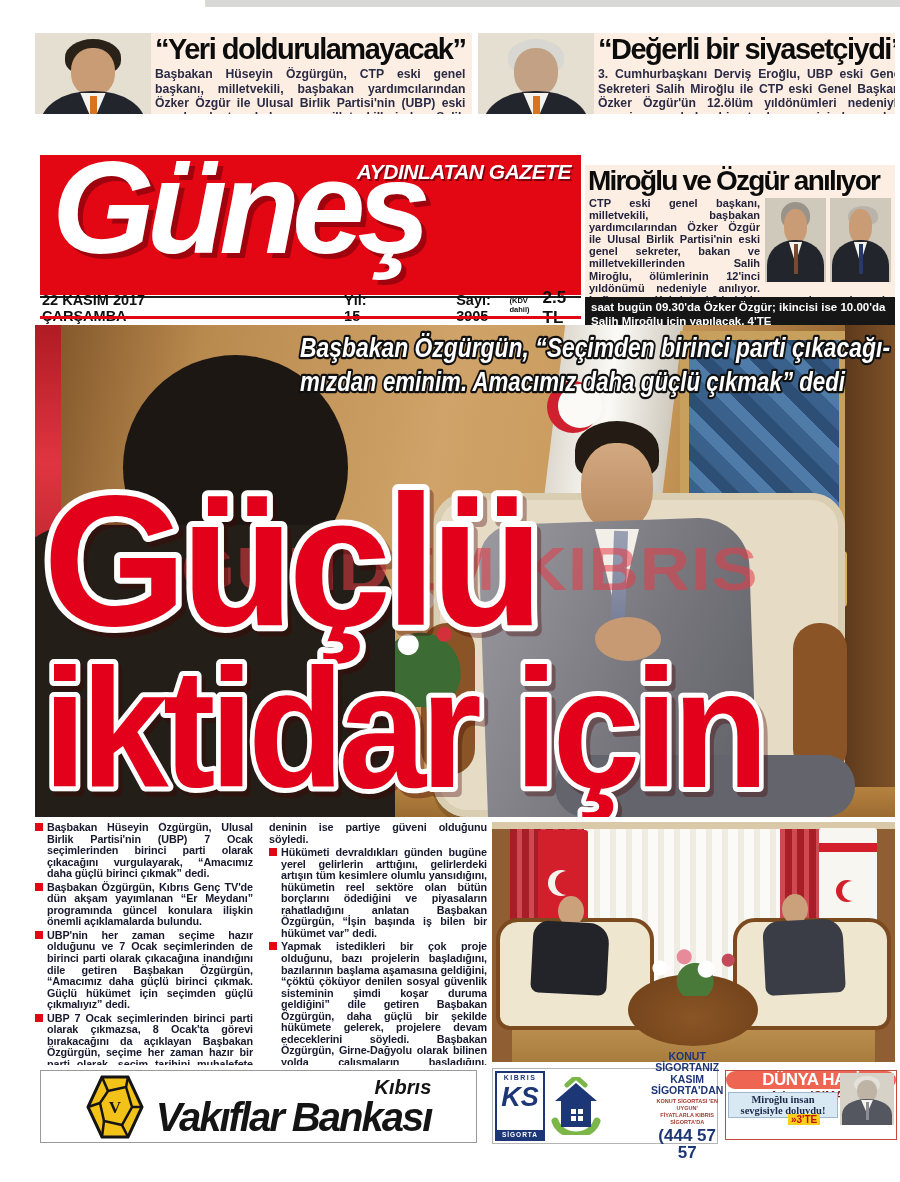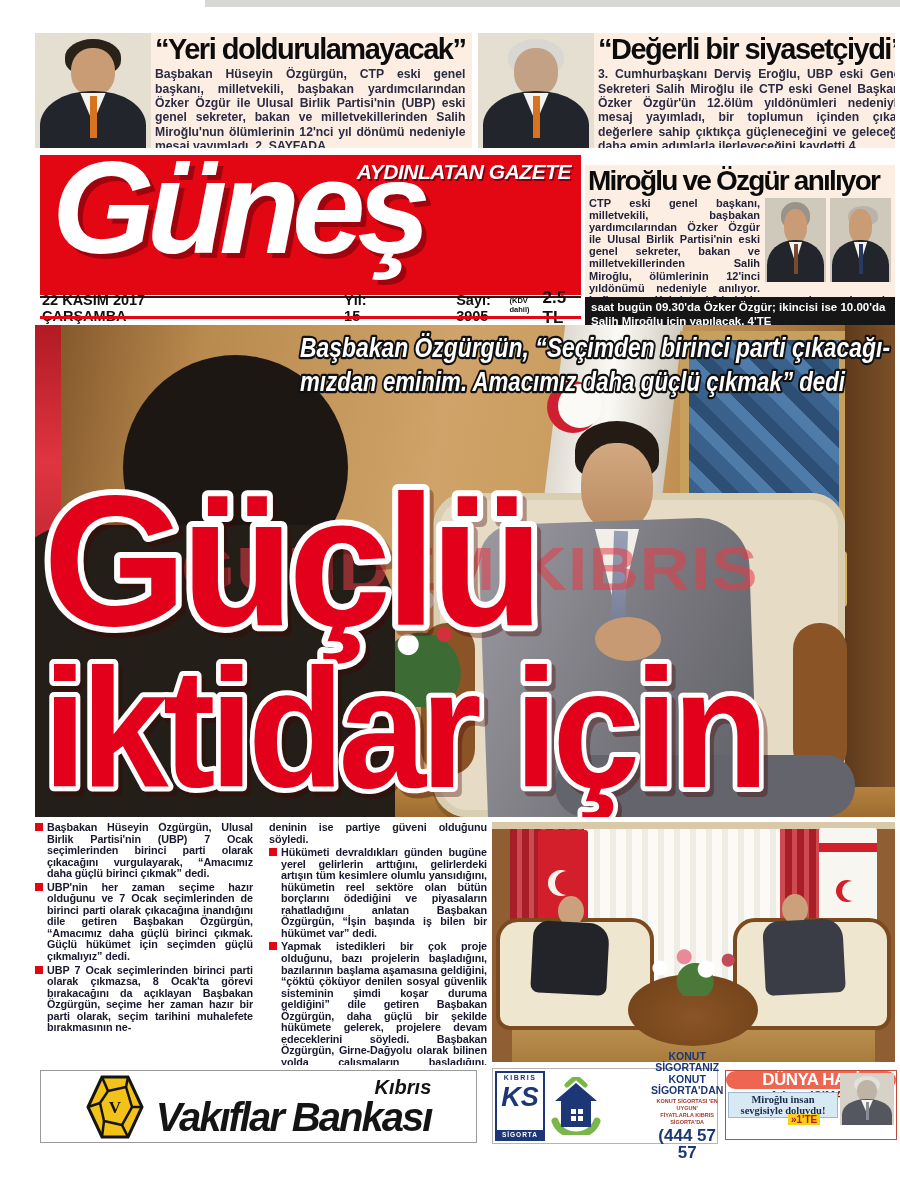--- a/index.html
+++ b/index.html
@@ -4,21 +4,21 @@
 <style>
   html,body{margin:0;padding:0;background:#fff;}
   #page{position:relative;width:900px;height:1182px;background:#fff;overflow:hidden;
         font-family:"Liberation Sans",sans-serif;}
   .abs{position:absolute;}
 
   
   .scanbar{left:205px;top:0;width:695px;height:7px;background:#d8d8d6;}
 
   
-  .teaser{top:33px;height:115px;background:#fceee3;display:flex;overflow:hidden;}
+  .teaser{top:33px;height:81px;background:#fceee3;display:flex;overflow:hidden;}
   .teaser-left{left:35px;width:437px;}
   .teaser-right{left:478px;width:417px;}
   .t-photo{width:116px;height:115px;position:relative;flex:none;overflow:hidden;}
   .t-text{flex:1;padding:1px 8px 2px 4px;}
   .t-headline{font-size:29px;font-weight:bold;letter-spacing:-1.5px;color:#0c0c0c;line-height:1.05;text-align:center;white-space:nowrap;}
   .t-body{font-size:12.2px;font-weight:bold;color:#2b2b45;line-height:1.17;text-align:justify;margin-top:3px;}
 
   
   .hs{position:relative;overflow:hidden;background:#e5dfd2;}
   .hs i{position:absolute;display:block;}
@@ -287,20 +287,21 @@
 
     <svg class="abs headline-svg" width="860" height="492" viewBox="0 0 860 492">
       <text x="8" y="300" textLength="495" lengthAdjust="spacingAndGlyphs" font-family="Liberation Sans, sans-serif" font-size="185" font-weight="bold" letter-spacing="-6" fill="#e3001b" stroke="#ffffff" stroke-width="12" stroke-linejoin="round" paint-order="stroke fill">Güçlü</text>
       <text x="8" y="462" textLength="720" lengthAdjust="spacingAndGlyphs" font-family="Liberation Sans, sans-serif" font-size="168" font-weight="bold" letter-spacing="-6" fill="#e3001b" stroke="#ffffff" stroke-width="10" stroke-linejoin="round" paint-order="stroke fill">iktidar için</text>
     </svg>
   </div>
 
   <div class="abs cols">
     <div class="col col-1">
       <p><span class="sq"></span><span>Başbakan Hüseyin Özgürgün, Ulusal Birlik Partisi'nin (UBP) 7 Ocak seçimlerinden birinci parti olarak çıkacağını vurgulayarak, “Amacımız daha güçlü birinci çıkmak” dedi.</span></p>
+      <p><span class="sq"></span><span>Başbakan Özgürgün, Kıbrıs Genç TV'de dün akşam yayımlanan “Er Meydanı” programında güncel konulara ilişkin önemli açıklamalarda bulundu.</span></p>
       <p><span class="sq"></span><span>UBP'nin her zaman seçime hazır olduğunu ve 7 Ocak seçimlerinden de birinci parti olarak çıkacağına inandığını dile getiren Başbakan Özgürgün, “Amacımız daha güçlü birinci çıkmak. Güçlü hükümet için seçimden güçlü çıkmalıyız” dedi.</span></p>
       <p><span class="sq"></span><span>UBP 7 Ocak seçimlerinden birinci parti olarak çıkmazsa, 8 Ocak'ta görevi bırakacağını da açıklayan Başbakan Özgürgün, seçime her zaman hazır bir parti olarak, seçim tarihini muhalefete bırakmasının ne-</span></p>
     </div>
     <div class="col col-2">
       <p class="nobullet">deninin ise partiye güveni olduğunu söyledi.</p>
       <p><span class="sq"></span><span>Hükümeti devraldıkları günden bugüne yerel gelirlerin arttığını, gelirlerdeki artışın tüm kesimlere olumlu yansıdığını, hükümetin reel sektöre olan bütün borçlarını ödediğini ve piyasaların rahatladığını anlatan Başbakan Özgürgün, “İşin başında iş bilen bir hükümet var” dedi.</span></p>
       <p><span class="sq"></span><span>Yapmak istedikleri bir çok proje olduğunu, bazı projelerin başladığını, bazılarının başlama aşamasına geldiğini, “çöktü çöküyor denilen sosyal güvenlik sisteminin şimdi koşar duruma geldiğini” dile getiren Başbakan Özgürgün, daha güçlü bir şekilde hükümete gelerek, projelere devam edeceklerini söyledi. Başbakan Özgürgün, Girne-Dağyolu olarak bilinen yolda çalışmaların başladığını, çalışmaların yakın zamanda gözle görülür hale geleceğini kaydetti. 3</span></p>
     </div>
   </div>
 
@@ -355,38 +356,38 @@
     <svg class="ks-house" viewBox="0 0 54 58">
       <path d="M6 44 A 22 20 0 0 0 48 44" fill="none" stroke="#7ab648" stroke-width="7" stroke-linecap="round"></path>
       <path d="M27 6 L48 24 L42 24 L42 50 L12 50 L12 24 L6 24 Z" fill="#1d3676"></path>
       <rect x="22" y="32" width="12" height="12" fill="#ffffff"></rect>
       <line x1="28" y1="32" x2="28" y2="44" stroke="#1d3676" stroke-width="2"></line>
       <line x1="22" y1="38" x2="34" y2="38" stroke="#1d3676" stroke-width="2"></line>
       <path d="M18 8 L27 0 L36 8" fill="none" stroke="#7ab648" stroke-width="5" stroke-linecap="round"></path>
     </svg>
     <div class="ks-right">
       <div class="ks-h">KONUT SİGORTANIZ</div>
-      <div class="ks-h">KONUT SİGORTA'DAN</div>
+      <div class="ks-h">KASIM SİGORTA'DAN</div>
       <div class="ks-sub">KONUT SİGORTASI 'EN UYGUN'</div>
       <div class="ks-sub">FİYATLARLA KIBRIS SİGORTA'DA</div>
       <div class="ks-phone">(444 57 57</div>
     </div>
   </div>
 
   <div class="abs ad-dunya">
     <div class="dh-header">
       <div class="dh-title">DÜNYA HALİ</div>
       <div class="dh-author">Adnan IŞIMAN</div>
     </div>
     <div class="dh-body">
       <div class="dh-photo hs mono">
         <i class="hair"></i>
           <i class="face"></i>
           <i class="torso"></i>
           <i class="shirt"></i>
           <i class="tie"></i>
       </div>
       <div class="dh-teaser">Miroğlu insan sevgisiyle doluydu!</div>
-      <div class="dh-badge">»1'TE</div>
+      <div class="dh-badge">»3'TE</div>
     </div>
   </div>
 
 </div>
 
 </body></html>

